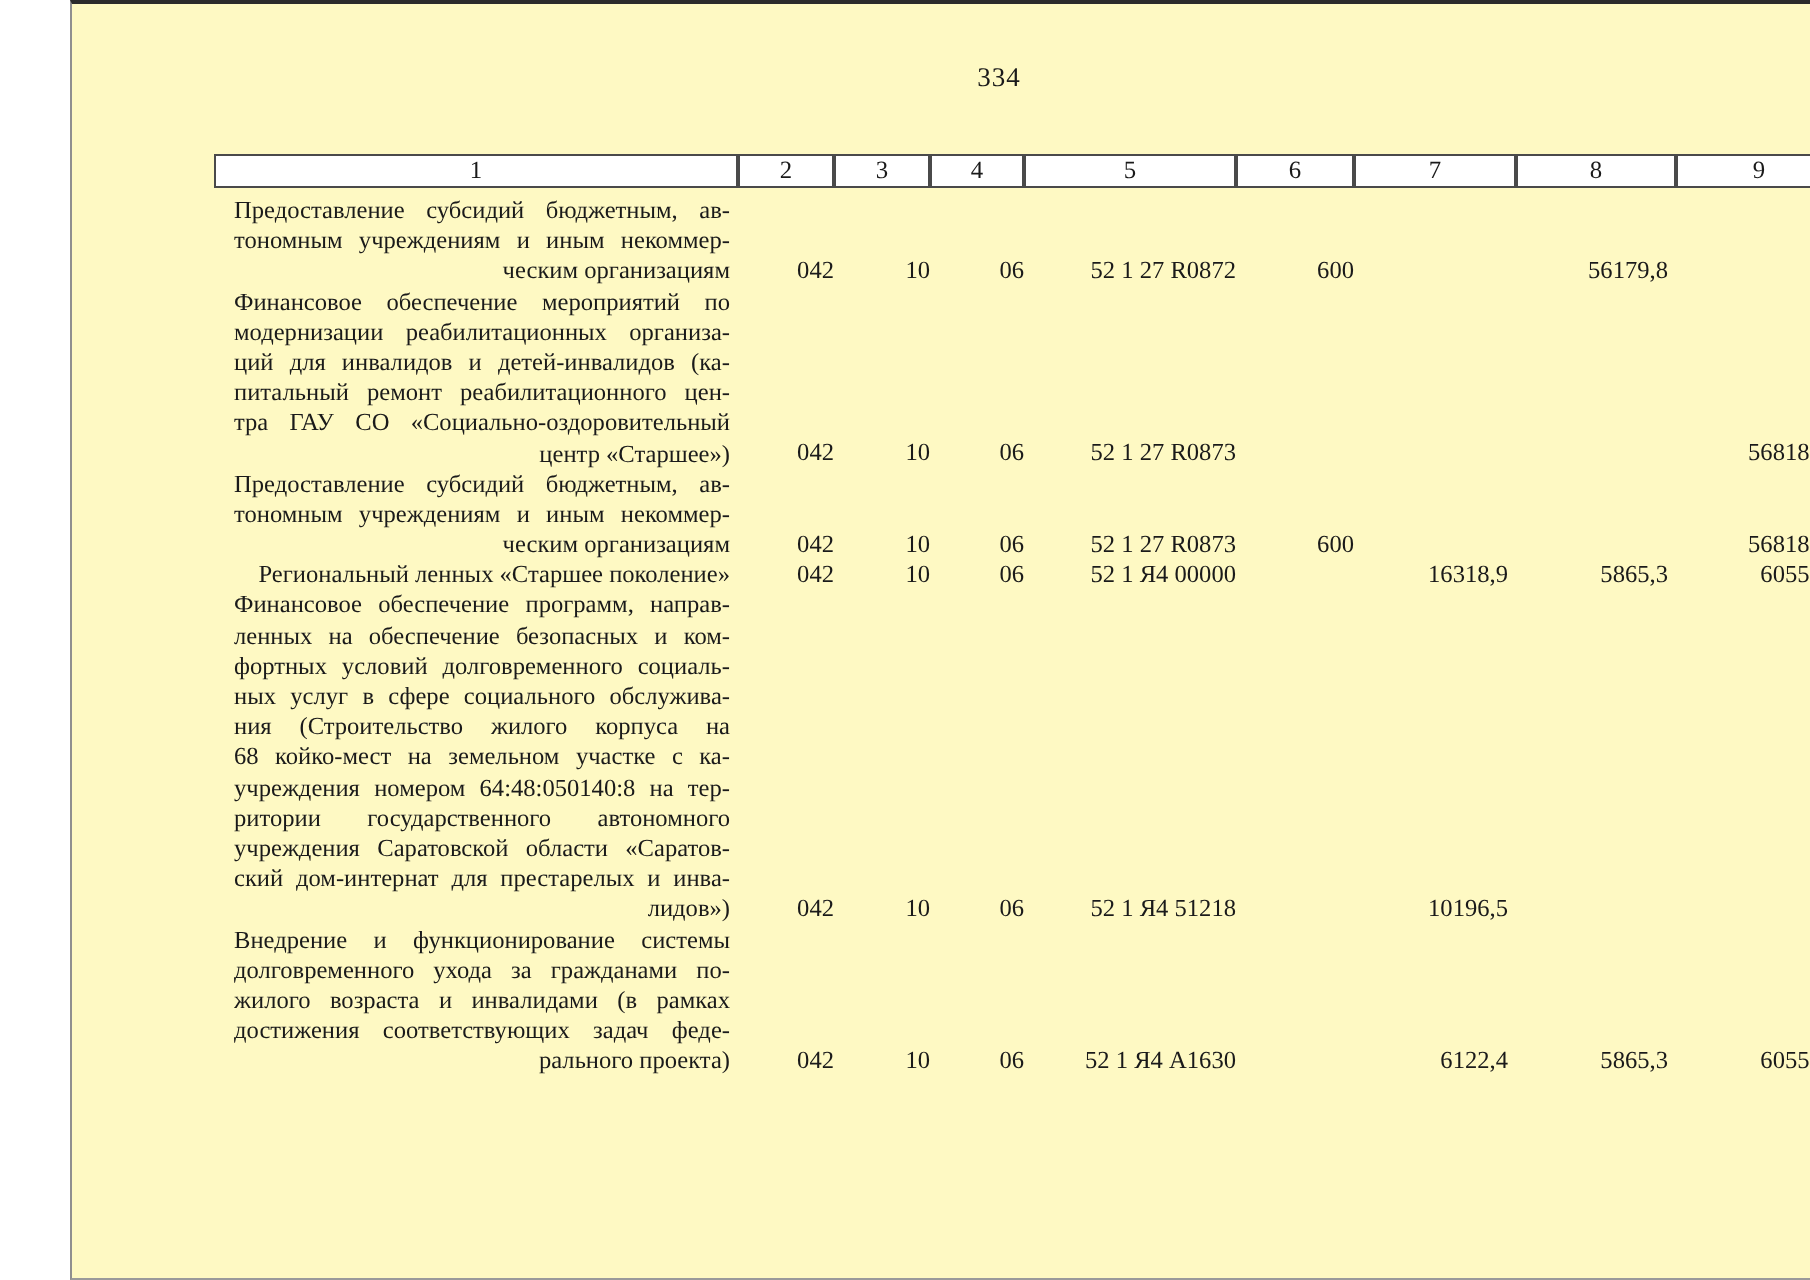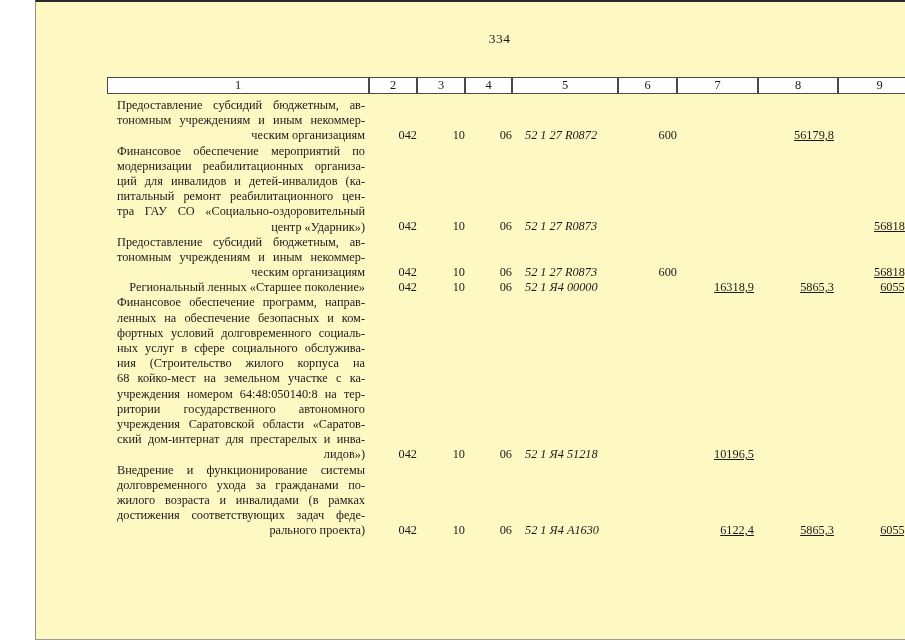--- a/index.html
+++ b/index.html
@@ -58,23 +58,23 @@
   td.c1 { padding-left: 10px; padding-right: 4px; }
   td.c1 .line {
     height: 15.2px;
     overflow: hidden;
     text-align: right;
   }
   td.c1 .line.just {
     text-align: justify;
     text-align-last: justify;
   }
-  td.c5 { padding-left: 13px; text-align: left; font-style: italic; }
+  td.c5 { padding-left: 13px; text-align: right; }
   td.ctr { text-align: right; }
-  td.rt  { text-align: right; padding-right: 4px; text-decoration: underline; }
+  td.rt  { text-align: right; padding-right: 4px; }
   td.c9  { padding-right: 7px; }
 </style>
 </head>
 <body>
 
 <div class="page">
 
   <div class="page-number">334</div>
 
   <table class="budget">
@@ -118,21 +118,21 @@
     <td class="c8 rt">56179,8</td>
     <td class="c9 rt"></td>
   </tr>
         <tr>
     <td class="c1">
             <div class="line just">Финансовое обеспечение мероприятий по</div>
             <div class="line just">модернизации реабилитационных организа-</div>
             <div class="line just">ций для инвалидов и детей-инвалидов (ка-</div>
             <div class="line just">питальный ремонт реабилитационного цен-</div>
             <div class="line just">тра ГАУ СО «Социально-оздоровительный</div>
-            <div class="line">центр «Ударник»)</div>
+            <div class="line">центр «Старшее»)</div>
           </td>
     <td class="c2 ctr">042</td>
     <td class="c3 ctr">10</td>
     <td class="c4 ctr">06</td>
     <td class="c5">52 1 27 R0873</td>
     <td class="c6 ctr"></td>
     <td class="c7 rt"></td>
     <td class="c8 rt"></td>
     <td class="c9 rt">56818,2</td>
   </tr>

